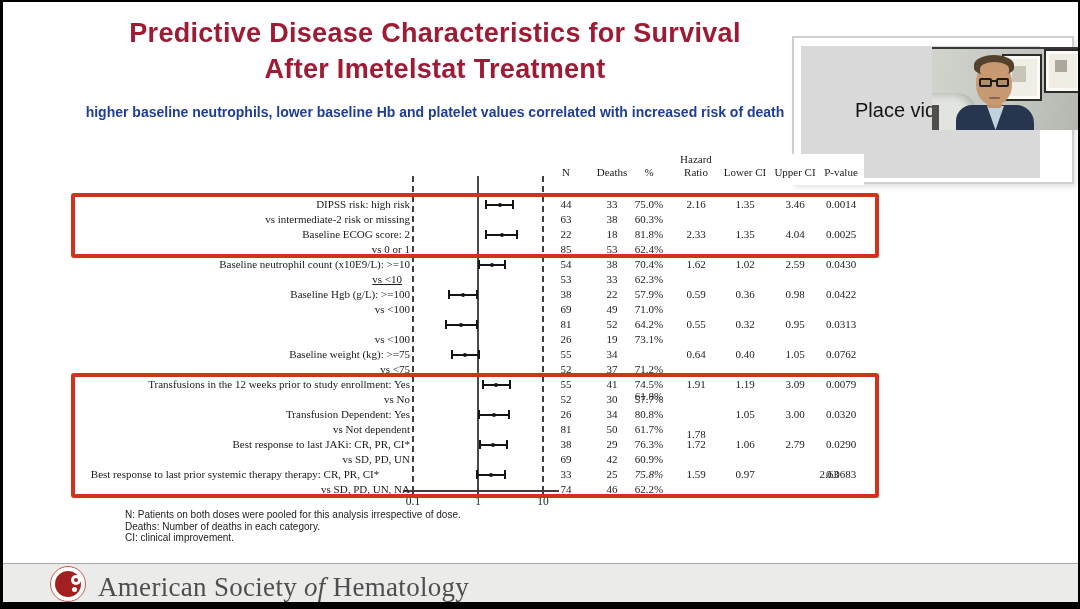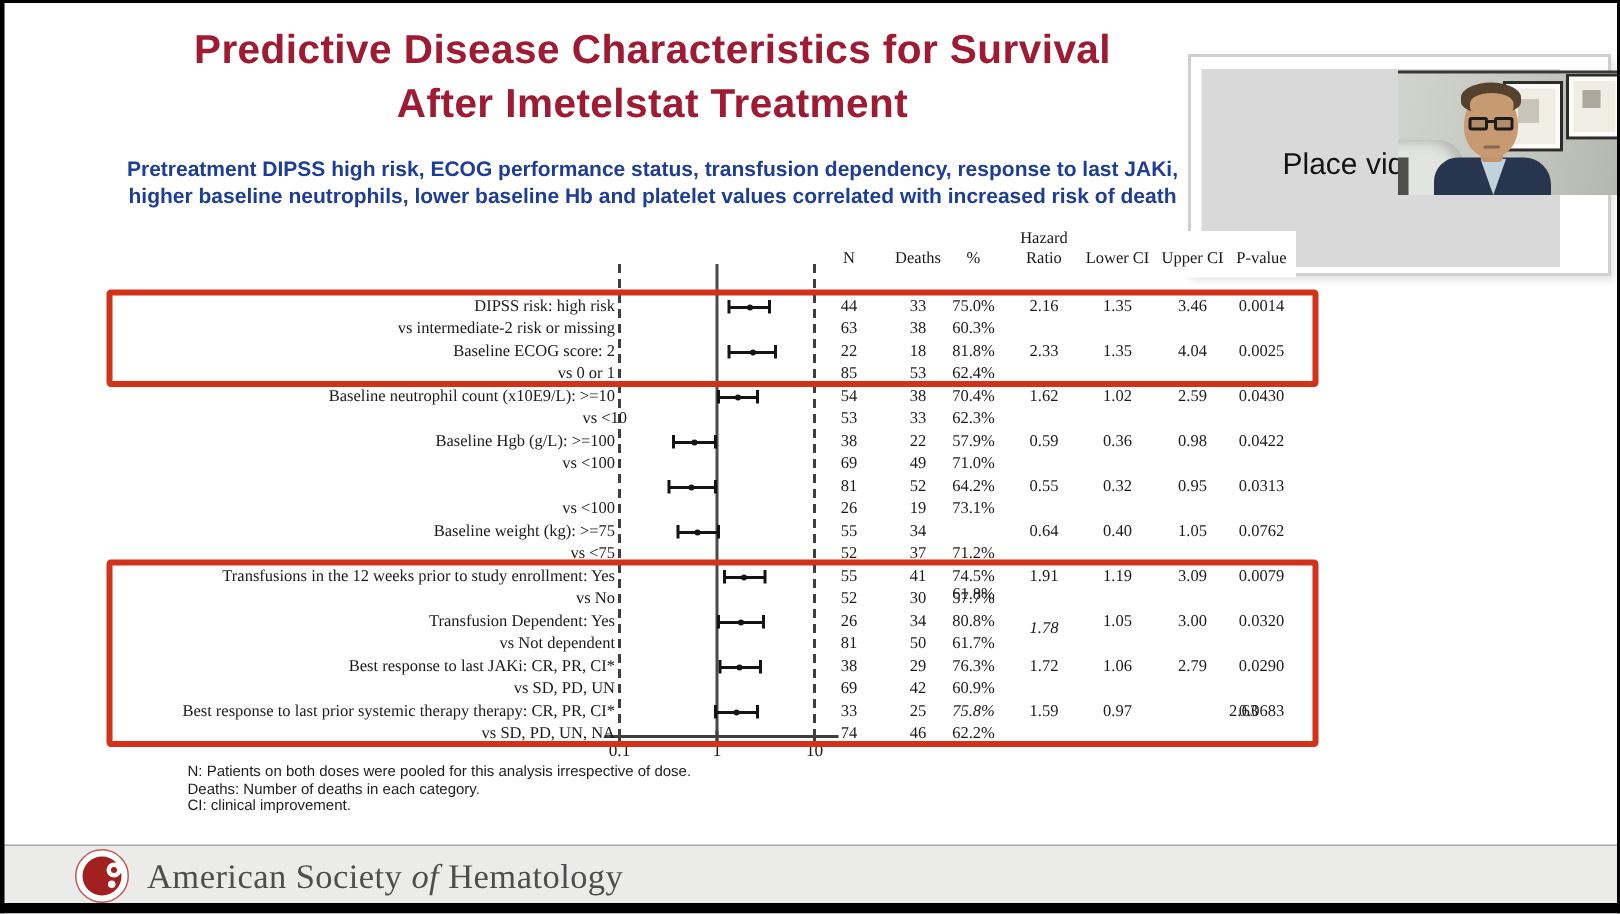--- a/index.html
+++ b/index.html
@@ -33,35 +33,34 @@
   #footnotes{left:125px;top:509px;width:800px;font-size:10px;line-height:11.6px;color:#1c1c1c;}
   
   #video-feed{left:932px;top:47px;width:148px;height:83px;overflow:hidden;
               background:linear-gradient(100deg,#d0d4cc 0%,#c3c7bf 55%,#b3b7af 100%);
               border-top:2px solid #38383a;box-sizing:border-box;}
   #video-feed .abs{position:absolute;}
   .vframe{background:#f0ede4;border:2px solid #2c2c2a;box-shadow:inset 0 0 0 3px #fbfaf6;}
   
   #footer-bar{left:0;top:563px;width:1080px;height:40px;background:#ebecea;
               border-top:1px solid #a8a8a6;box-sizing:border-box;}
-  #footer-text{left:98px;top:572px;font-family:"Liberation Serif",serif;font-size:23px;
+  #footer-text{left:98px;top:572px;font-family:"Liberation Serif",serif;font-size:27px;
                color:#4e4e4e;letter-spacing:0.3px;}
   #footer-text .it{font-style:italic;}
   .edge{background:#000;}
 </style>
 </head>
 <body>
 
 <div class="abs" id="title">
   <div>Predictive Disease Characteristics for Survival</div>
   <div>After Imetelstat  Treatment</div>
 </div>
 
 <div class="abs" id="subtitle">
-  <div>Pretreatment DIPSS high risk, ECOG performance status, transfusion dependency, response to last JAKi,</div>
   <div>higher baseline neutrophils, lower baseline Hb and platelet values correlated with increased risk of death</div>
 </div>
 
 <div class="abs" id="video-placeholder"></div>
 <div class="abs" id="placeholder-gray"></div>
 <div class="abs" id="placeholder-label">Place video</div>
 
 <div class="abs" id="forest-table">
     <div class="abs" style="left: 758px; top: 154px; width: 106px; height: 31px; background: rgb(255, 255, 255);"></div>
     <div class="abs hdr-cell" style="left: 546px; top: 148px; width: 40px; height: 30px;">N</div>
@@ -124,21 +123,21 @@
     <div class="abs num-cell" style="left: 668px; top: 257px; width: 56px;">1.62</div>
     <div class="abs num-cell" style="left: 717px; top: 257px; width: 56px;">1.02</div>
     <div class="abs num-cell" style="left: 767px; top: 257px; width: 56px;">2.59</div>
     <div class="abs num-cell" style="left: 813px; top: 257px; width: 56px;">0.0430</div>
     <div class="abs" style="left: 0px; top: 0px;">
       <div class="abs" style="left: 478.559px; top: 263.5px; width: 26.3055px; height: 2px; background: rgb(20, 20, 20);"></div>
       <div class="abs" style="left: 477.559px; top: 260px; width: 2px; height: 9px; background: rgb(20, 20, 20);"></div>
       <div class="abs" style="left: 503.864px; top: 260px; width: 2px; height: 9px; background: rgb(20, 20, 20);"></div>
       <div class="abs" style="left: 489.618px; top: 262.5px; width: 4px; height: 4px; border-radius: 50%; background: rgb(20, 20, 20);"></div>
     </div>
-    <div class="abs row-label" style="left: 68px; top: 272px; width: 350px;">vs &lt;10</div>
+    <div class="abs row-label" style="left: 52px; top: 272px; width: 350px; text-decoration: underline;">vs &lt;10</div>
     <div class="abs num-cell" style="left: 538px; top: 272px; width: 56px;">53</div>
     <div class="abs num-cell" style="left: 584px; top: 272px; width: 56px;">33</div>
     <div class="abs num-cell" style="left: 621px; top: 272px; width: 56px;">62.3%</div>
     <div class="abs row-label" style="left: 60px; top: 287px; width: 350px;">Baseline Hgb (g/L): &gt;=100</div>
     <div class="abs num-cell" style="left: 538px; top: 287px; width: 56px;">38</div>
     <div class="abs num-cell" style="left: 584px; top: 287px; width: 56px;">22</div>
     <div class="abs num-cell" style="left: 621px; top: 287px; width: 56px;">57.9%</div>
     <div class="abs num-cell" style="left: 668px; top: 287px; width: 56px;">0.59</div>
     <div class="abs num-cell" style="left: 717px; top: 287px; width: 56px;">0.36</div>
     <div class="abs num-cell" style="left: 767px; top: 287px; width: 56px;">0.98</div>
@@ -203,21 +202,21 @@
       <div class="abs" style="left: 494.267px; top: 382.5px; width: 4px; height: 4px; border-radius: 50%; background: rgb(20, 20, 20);"></div>
     </div>
     <div class="abs row-label" style="left: 60px; top: 392px; width: 350px;">vs No</div>
     <div class="abs num-cell" style="left: 538px; top: 392px; width: 56px;">52</div>
     <div class="abs num-cell" style="left: 584px; top: 392px; width: 56px;">30</div>
     <div class="abs num-cell" style="left: 621px; top: 392px; width: 56px;">57.7%</div>
     <div class="abs row-label" style="left: 60px; top: 407px; width: 350px;">Transfusion Dependent: Yes</div>
     <div class="abs num-cell" style="left: 538px; top: 407px; width: 56px;">26</div>
     <div class="abs num-cell" style="left: 584px; top: 407px; width: 56px;">34</div>
     <div class="abs num-cell" style="left: 621px; top: 407px; width: 56px;">80.8%</div>
-    <div class="abs num-cell" style="left: 668px; top: 412px; width: 56px; font-style: italic;">1.78</div>
+    <div class="abs num-cell" style="left: 668px; top: 427px; width: 56px;">1.78</div>
     <div class="abs num-cell" style="left: 717px; top: 407px; width: 56px;">1.05</div>
     <div class="abs num-cell" style="left: 767px; top: 407px; width: 56px;">3.00</div>
     <div class="abs num-cell" style="left: 813px; top: 407px; width: 56px;">0.0320</div>
     <div class="abs" style="left: 0px; top: 0px;">
       <div class="abs" style="left: 479.377px; top: 413.5px; width: 29.6356px; height: 2px; background: rgb(20, 20, 20);"></div>
       <div class="abs" style="left: 478.377px; top: 410px; width: 2px; height: 9px; background: rgb(20, 20, 20);"></div>
       <div class="abs" style="left: 508.013px; top: 410px; width: 2px; height: 9px; background: rgb(20, 20, 20);"></div>
       <div class="abs" style="left: 492.277px; top: 412.5px; width: 4px; height: 4px; border-radius: 50%; background: rgb(20, 20, 20);"></div>
     </div>
     <div class="abs row-label" style="left: 60px; top: 422px; width: 350px;">vs Not dependent</div>
@@ -235,21 +234,21 @@
     <div class="abs" style="left: 0px; top: 0px;">
       <div class="abs" style="left: 479.645px; top: 443.5px; width: 27.3194px; height: 2px; background: rgb(20, 20, 20);"></div>
       <div class="abs" style="left: 478.645px; top: 440px; width: 2px; height: 9px; background: rgb(20, 20, 20);"></div>
       <div class="abs" style="left: 505.964px; top: 440px; width: 2px; height: 9px; background: rgb(20, 20, 20);"></div>
       <div class="abs" style="left: 491.309px; top: 442.5px; width: 4px; height: 4px; border-radius: 50%; background: rgb(20, 20, 20);"></div>
     </div>
     <div class="abs row-label" style="left: 60px; top: 452px; width: 350px;">vs SD, PD, UN</div>
     <div class="abs num-cell" style="left: 538px; top: 452px; width: 56px;">69</div>
     <div class="abs num-cell" style="left: 584px; top: 452px; width: 56px;">42</div>
     <div class="abs num-cell" style="left: 621px; top: 452px; width: 56px;">60.9%</div>
-    <div class="abs row-label" style="left: 60px; top: 467px; width: 350px;">Best response to last prior systemic therapy therapy: CR, PR, CI*</div>
+    <div class="abs row-label" style="left: 60px; top: 467px; width: 350px; text-align: center;">Best response to last prior systemic therapy therapy: CR, PR, CI*</div>
     <div class="abs num-cell" style="left: 538px; top: 467px; width: 56px;">33</div>
     <div class="abs num-cell" style="left: 584px; top: 467px; width: 56px;">25</div>
     <div class="abs num-cell" style="left: 621px; top: 467px; width: 56px; font-style: italic;">75.8%</div>
     <div class="abs num-cell" style="left: 668px; top: 467px; width: 56px;">1.59</div>
     <div class="abs num-cell" style="left: 717px; top: 467px; width: 56px;">0.97</div>
     <div class="abs num-cell" style="left: 801px; top: 467px; width: 56px;">2.63</div>
     <div class="abs num-cell" style="left: 813px; top: 467px; width: 56px;">0.0683</div>
     <div class="abs" style="left: 0px; top: 0px;">
       <div class="abs" style="left: 477.14px; top: 473.5px; width: 28.157px; height: 2px; background: rgb(20, 20, 20);"></div>
       <div class="abs" style="left: 476.14px; top: 470px; width: 2px; height: 9px; background: rgb(20, 20, 20);"></div>

